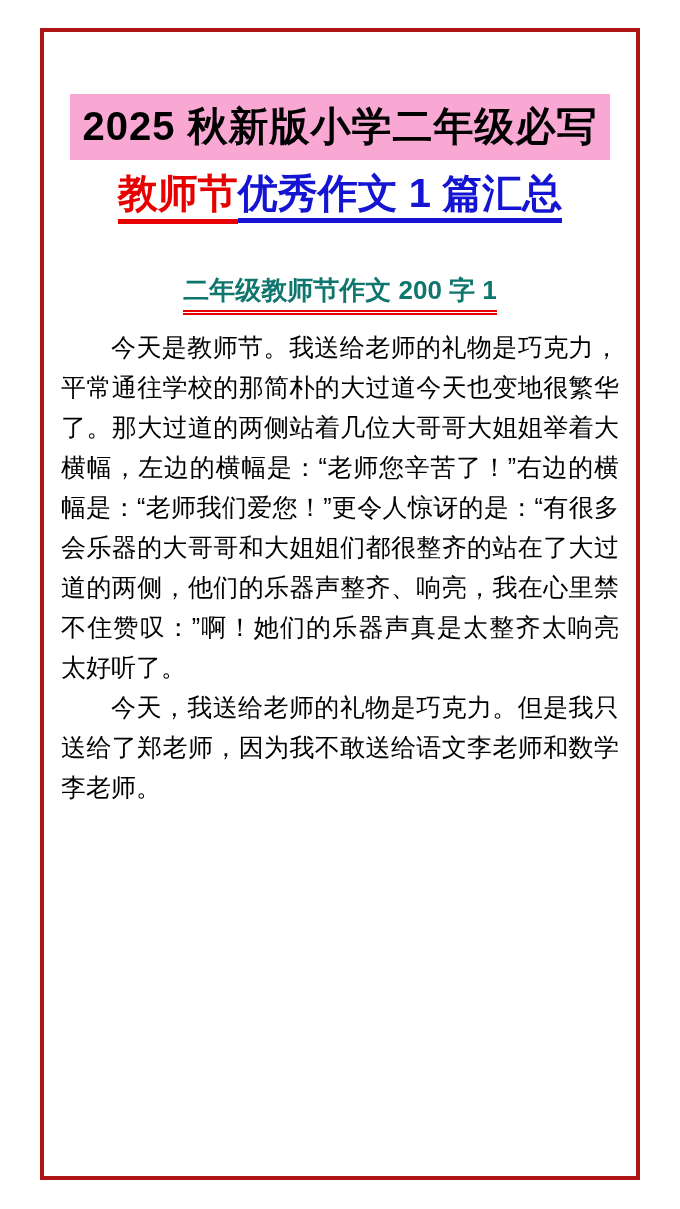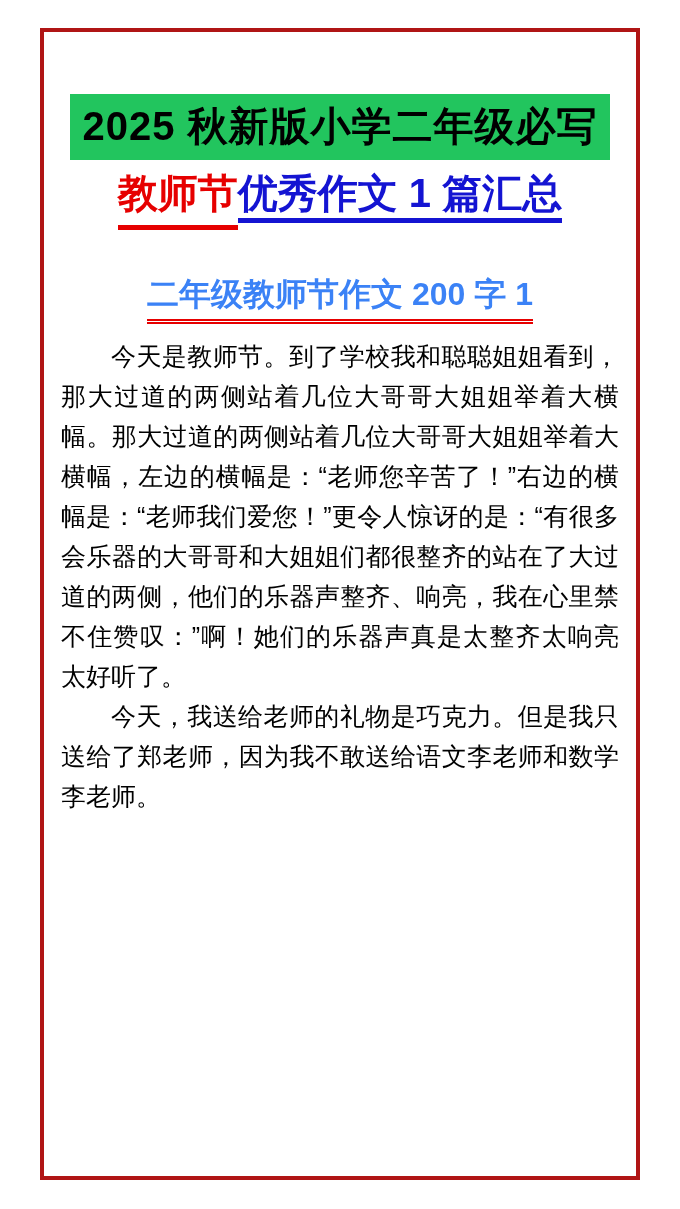--- a/index.html
+++ b/index.html
@@ -23,55 +23,55 @@
     height: 1152px;
     border: 4px solid #b01515;
     box-sizing: border-box;
   }
   .title1-wrap {
     text-align: center;
     margin-top: 62px;
   }
   .title1 {
     display: inline-block;
-    background: #22c55e;
+    background: #f9a8d4;
     color: #000000;
     font-size: 40px;
     font-weight: 900;
     line-height: 1.16;
     padding: 9px 12px 11px 12px;
     letter-spacing: 1px;
     white-space: nowrap;
   }
   .title2 {
     text-align: center;
     margin-top: 9px;
     font-size: 40px;
     font-weight: 900;
     line-height: 1.2;
     white-space: nowrap;
   }
   .title2 .seg-red {
     color: #e60000;
     border-bottom: 5px solid #e60000;
-    padding-bottom: 10px;
+    padding-bottom: 4px;
   }
   .title2 .seg-blue {
     color: #1414d2;
     border-bottom: 5px solid #1414d2;
     padding-bottom: 3px;
   }
   .subtitle-wrap {
     text-align: center;
     margin-top: 56px;
   }
   .subtitle {
     display: inline-block;
-    color: #3b82f6;
-    font-size: 32px;
+    color: #0f766e;
+    font-size: 26px;
     font-weight: 700;
     border-bottom: 5px double #e60000;
     padding-bottom: 2px;
     white-space: nowrap;
   }
   .article {
     margin-top: 12px;
     padding: 0 17px;
   }
   .para {
@@ -97,18 +97,18 @@
 
     <div class="title2">
       <span class="seg-red">教师节</span><span class="seg-blue">优秀作文 1 篇汇总</span>
     </div>
 
     <div class="subtitle-wrap">
       <span class="subtitle">二年级教师节作文 200 字 1</span>
     </div>
 
     <div class="article">
-      <p class="para">今天是教师节。到了学校我和聪聪姐姐看到，那大过道的两侧站着几位大哥哥大姐姐举着大横幅。那大过道的两侧站着几位大哥哥大姐姐举着大横幅，左边的横幅是：“老师您辛苦了！”右边的横幅是：“老师我们爱您！”更令人惊讶的是：“有很多会乐器的大哥哥和大姐姐们都很整齐的站在了大过道的两侧，他们的乐器声整齐、响亮，我在心里禁不住赞叹：”啊！她们的乐器声真是太整齐太响亮太好听了。</p>
+      <p class="para">今天是教师节。我送给老师的礼物是巧克力，平常通往学校的那简朴的大过道今天也变地很繁华了。那大过道的两侧站着几位大哥哥大姐姐举着大横幅，左边的横幅是：“老师您辛苦了！”右边的横幅是：“老师我们爱您！”更令人惊讶的是：“有很多会乐器的大哥哥和大姐姐们都很整齐的站在了大过道的两侧，他们的乐器声整齐、响亮，我在心里禁不住赞叹：”啊！她们的乐器声真是太整齐太响亮太好听了。</p>
       <p class="para">今天，我送给老师的礼物是巧克力。但是我只送给了郑老师，因为我不敢送给语文李老师和数学李老师。</p>
     </div>
 
   </div>
 </div>
 
 </body></html>

